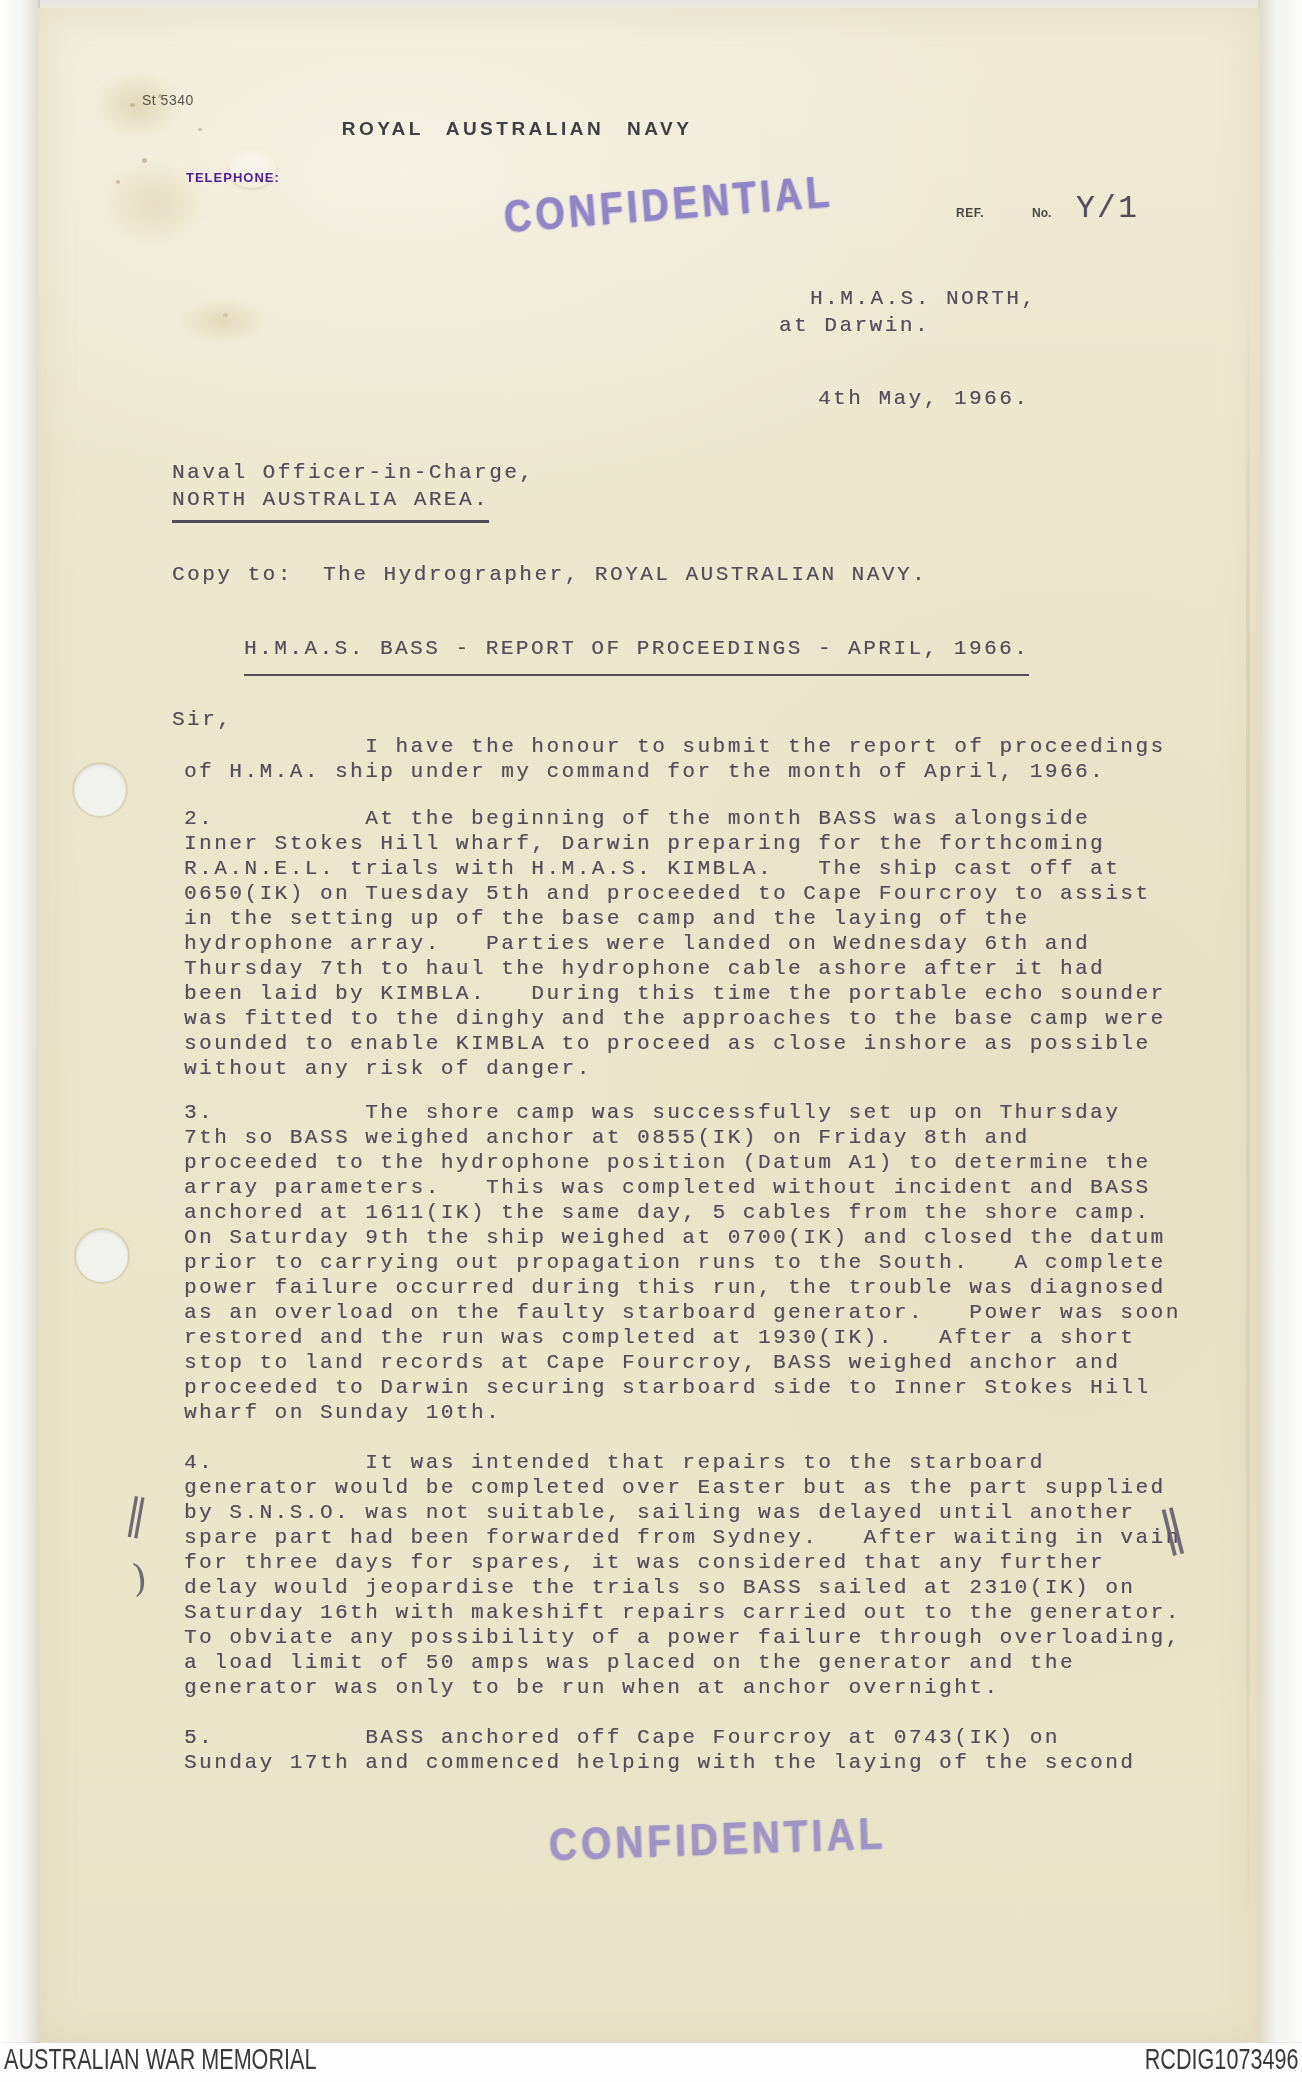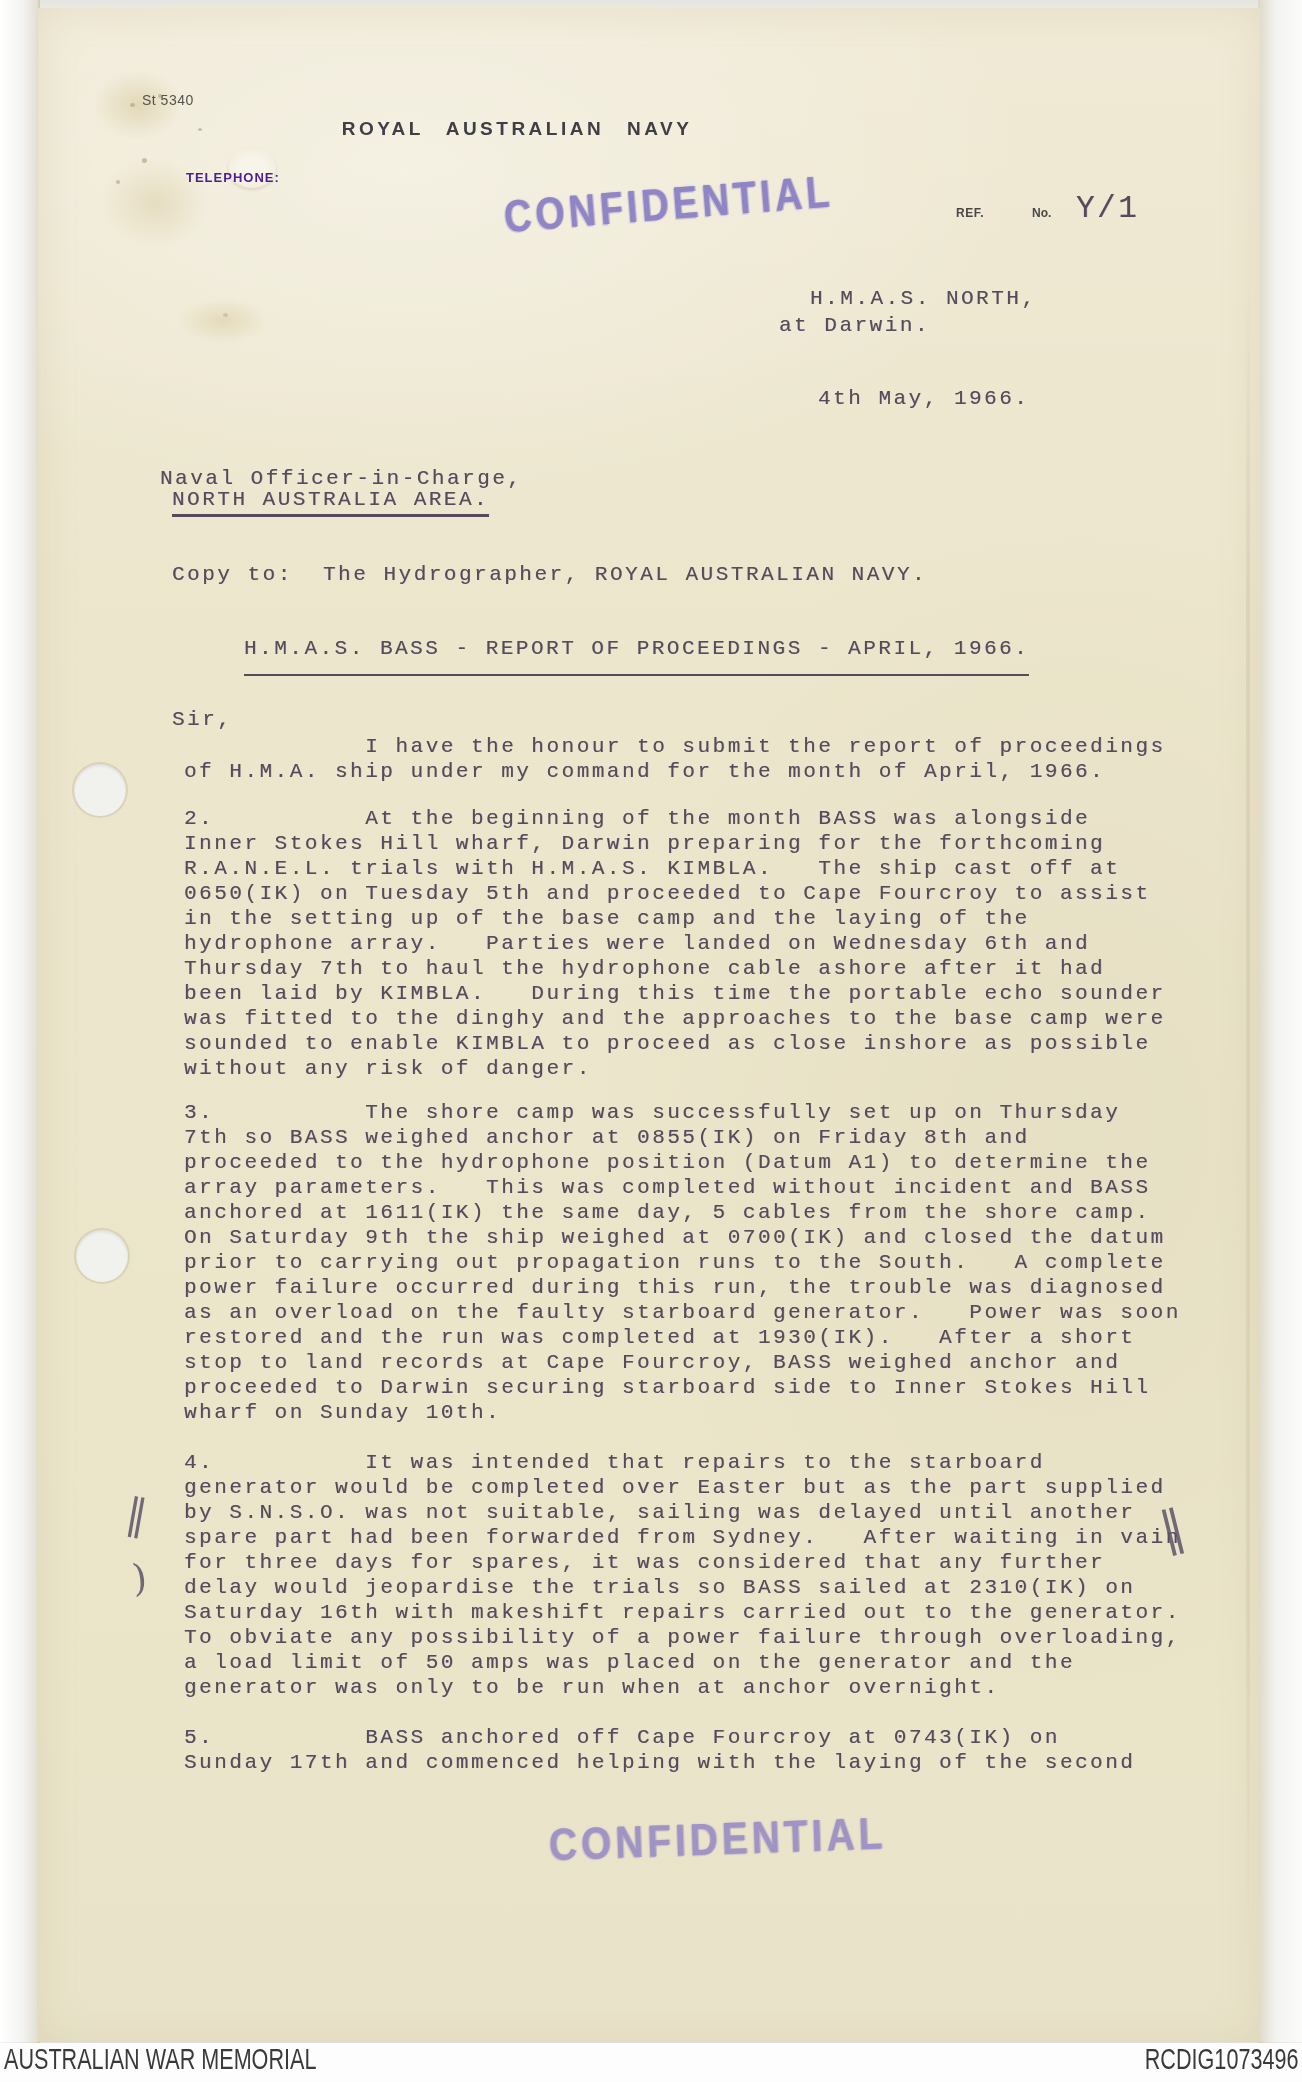--- a/index.html
+++ b/index.html
@@ -69,22 +69,22 @@
   .tw{
     font-family:"Liberation Mono","DejaVu Sans Mono",monospace;
     font-size:21px;letter-spacing:2.5px;line-height:25px;
     color:#544c5c;white-space:pre;
     text-shadow:.4px .4px .5px rgba(70,58,85,.4);
   }
   .ref-value{position:absolute;left:1076px;top:196px;font-size:31px;}
   .sender-ship{position:absolute;left:810px;top:286px;}
   .sender-loc{position:absolute;left:779px;top:313px;}
   .letter-date{position:absolute;left:818px;top:386px;}
-  .addr-1{position:absolute;left:160px;top:460px;margin-top:6px;}
-  .addr-2{position:absolute;left:172px;top:487px;border-bottom:3px solid #544c5c;padding-bottom:2px;}
+  .addr-1{position:absolute;left:172px;top:460px;}
+  .addr-2{position:absolute;left:172px;top:487px;border-bottom:3px solid #544c5c;padding-bottom:8px;}
   .copy-line{position:absolute;left:172px;top:562px;}
   .subject{position:absolute;left:244px;top:636px;border-bottom:2.5px solid #544c5c;padding-bottom:13px;}
   .salutation{position:absolute;left:172px;top:707px;}
   .para{position:absolute;left:184px;}
   .para-1{top:734px;}
   .para-2{top:806px;}
   .para-3{top:1100px;}
   .para-4{top:1450px;}
   .para-5{top:1725px;}
   

